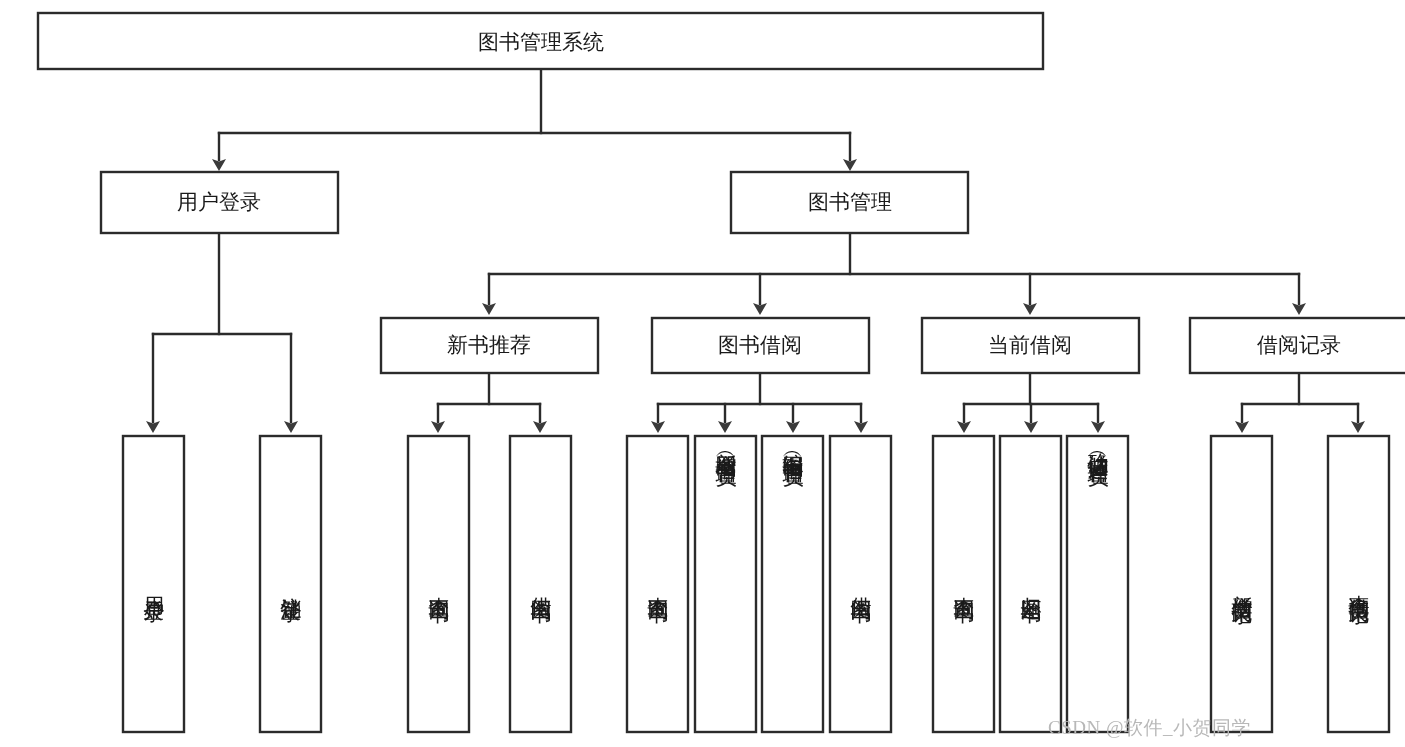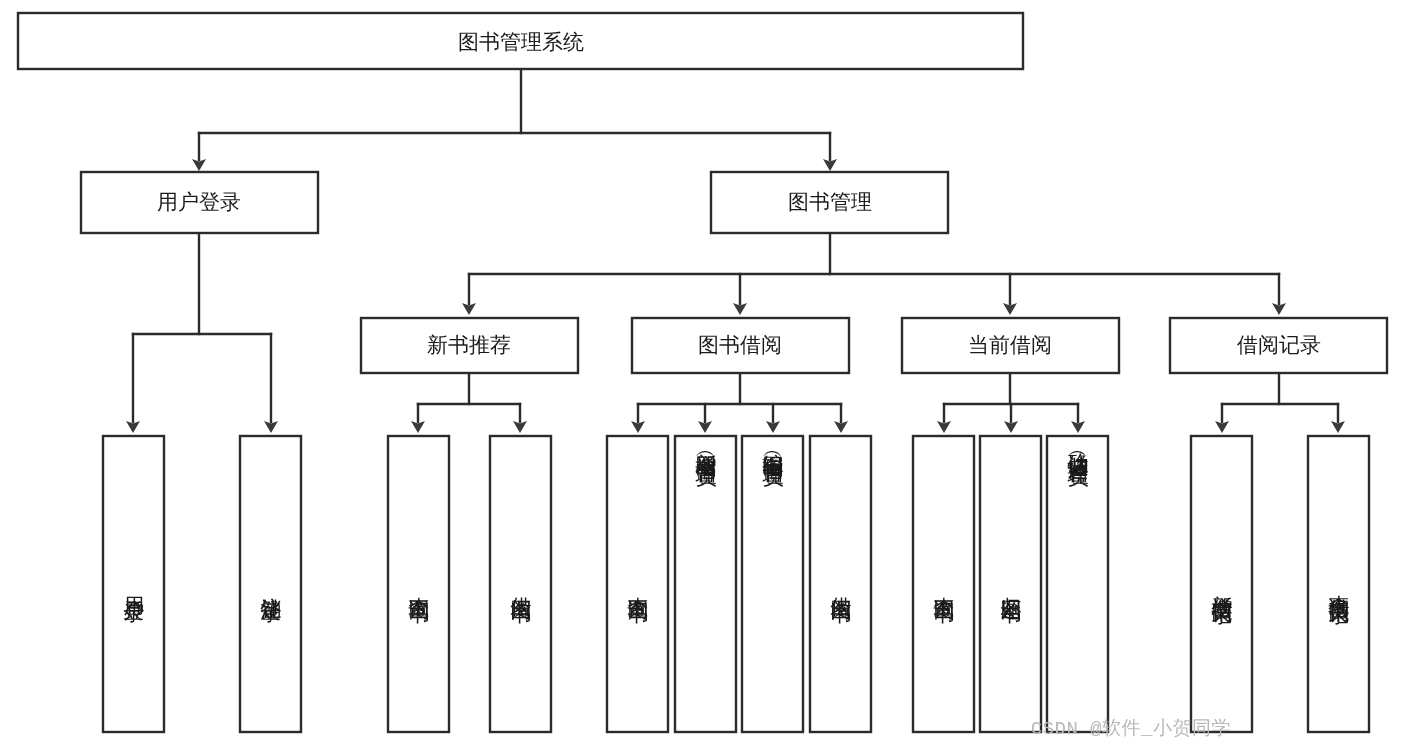--- a/index.html
+++ b/index.html
@@ -11,20 +11,21 @@
     width: 1405px;
     height: 747px;
     font-family: "Liberation Sans", "DejaVu Sans", sans-serif;
     overflow: hidden;
   }
   #diagram-root {
     position: relative;
     width: 1241px;
     height: 747px;
     background: #ffffff;
+    margin-left: 20px;
   }
   #diagram-svg {
     position: absolute;
     left: 0;
     top: 0;
     width: 1405px;
     height: 747px;
   }
   .node-box {
     fill: #ffffff;
@@ -64,21 +65,21 @@
     line-height: 1.18;
     letter-spacing: 2px;
     color: #1a1a1a;
     white-space: nowrap;
     text-align: center;
   }
   #watermark {
     position: absolute;
     right: 10px;
     bottom: 6px;
-    font-family: Liberation Mono, monospace;
+    font-family: Liberation Serif, serif;
     font-size: 19px;
     color: #b8b8b8;
     letter-spacing: 0.5px;
     user-select: none;
   }
 </style>
 </head>
 <body>
 
 <div id="diagram-root">

